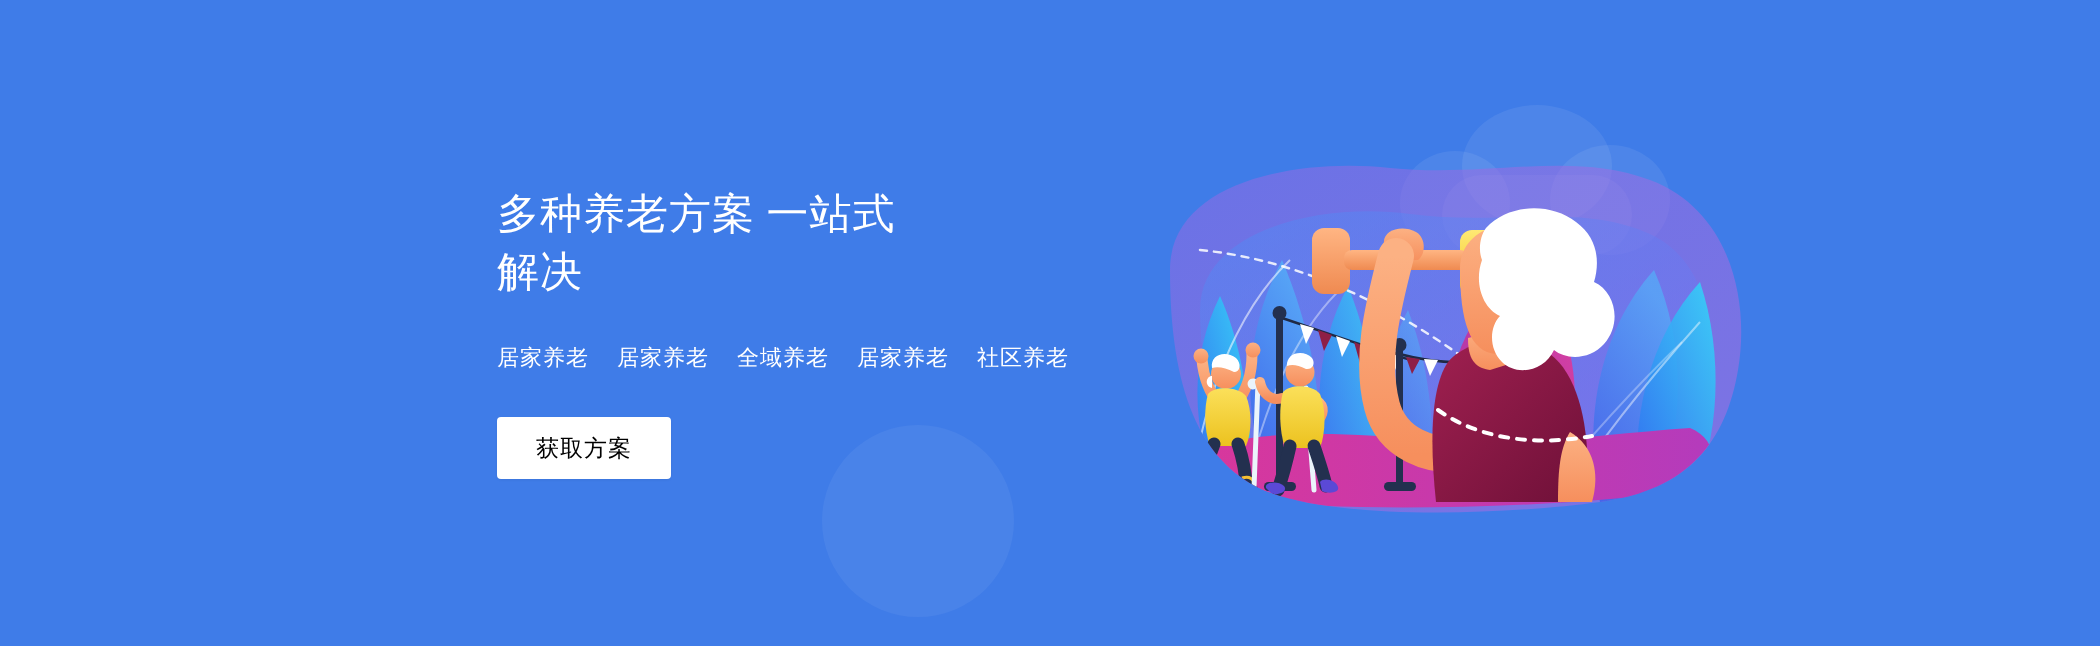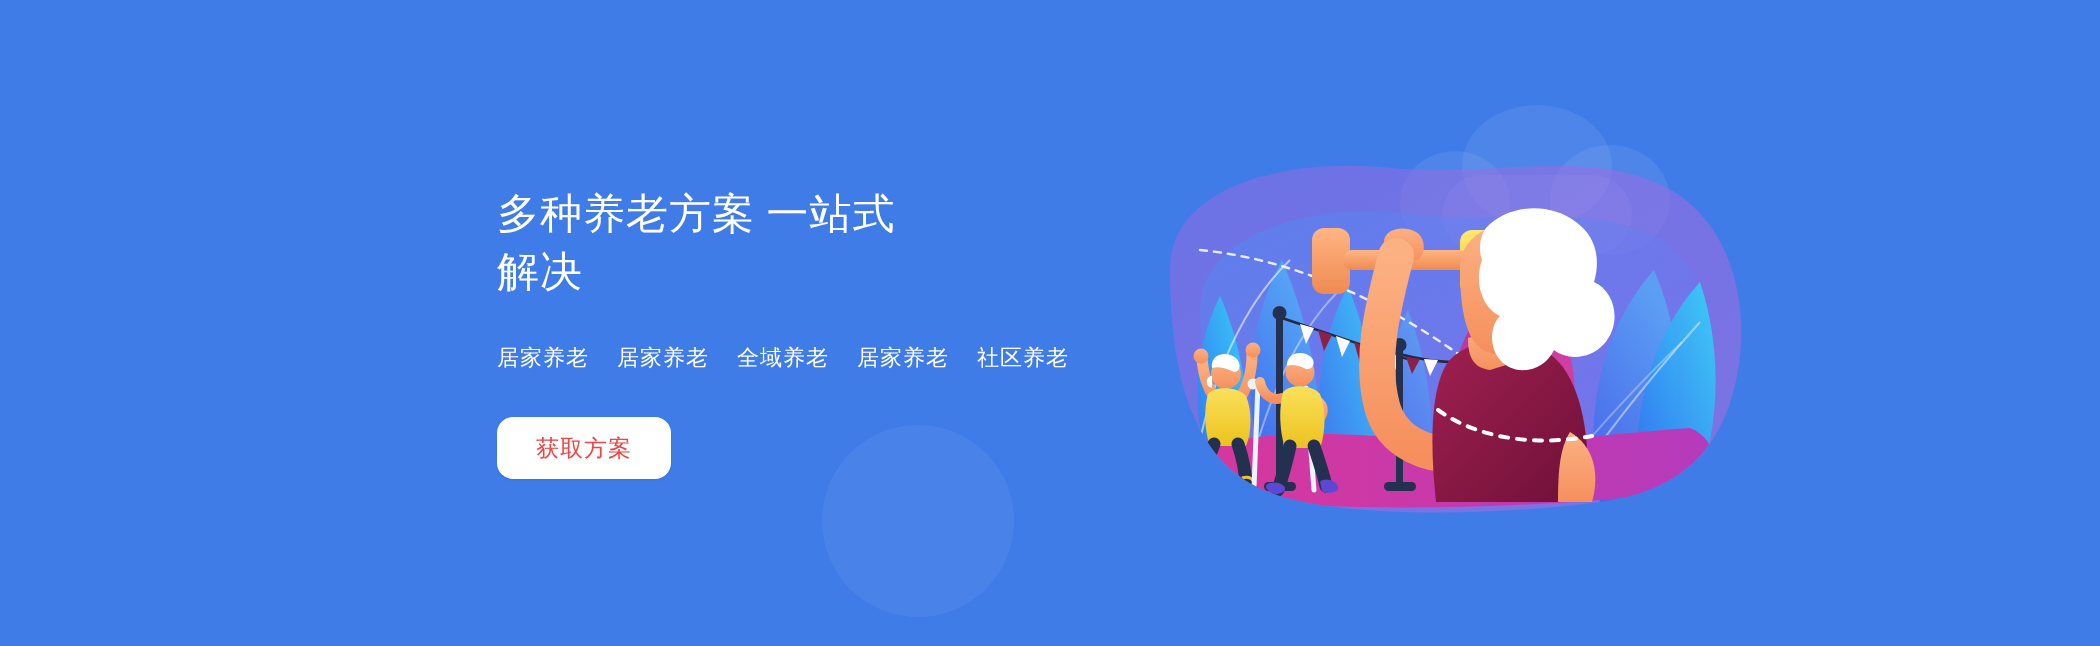--- a/index.html
+++ b/index.html
@@ -76,25 +76,25 @@
     white-space: nowrap;
   }
   .cta {
     margin-top: 44px;
     display: inline-flex;
     align-items: center;
     justify-content: center;
     width: 174px;
     height: 62px;
     background: #ffffff;
-    color: #ef4444;
+    color: #000000;
     font-size: 23px;
     letter-spacing: 1px;
     border: none;
-    border-radius: 16px;
+    border-radius: 4px;
     cursor: pointer;
     font-family: inherit;
     box-shadow: 0 1px 3px rgba(0,0,0,0.06);
     text-align: center;
   }
 
   
   .illustration {
     position: absolute;
     left: 1130px;

